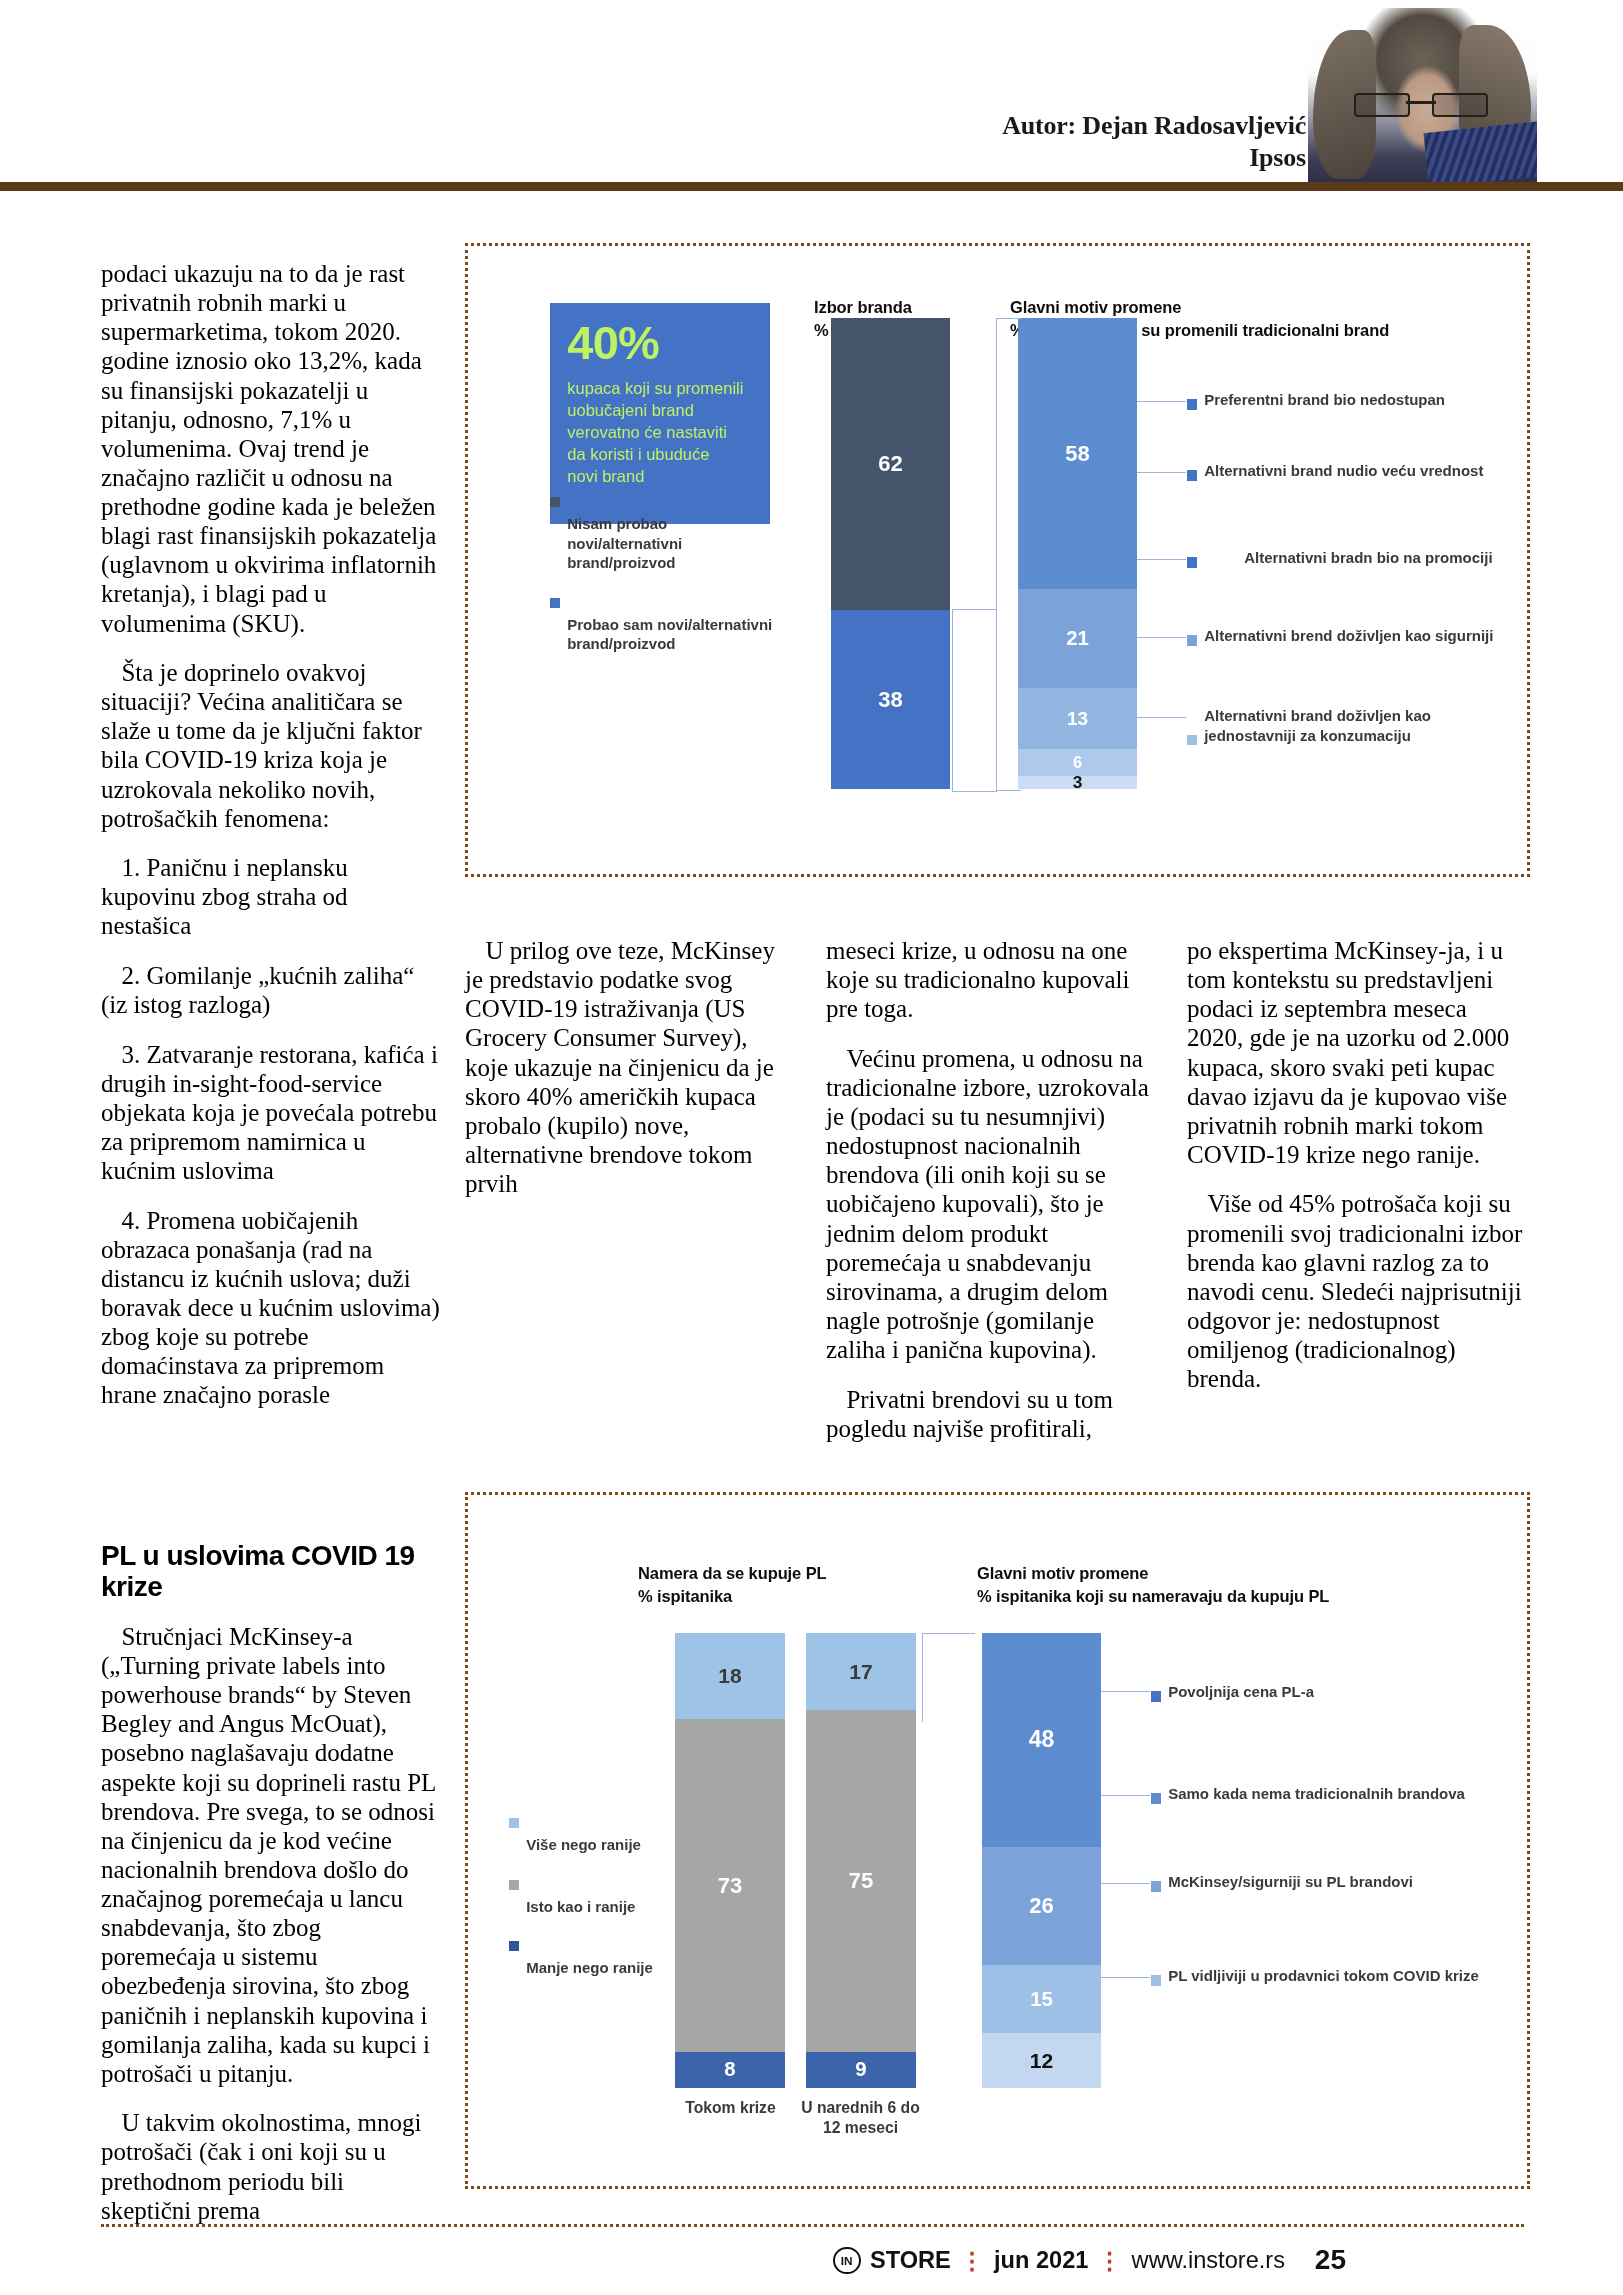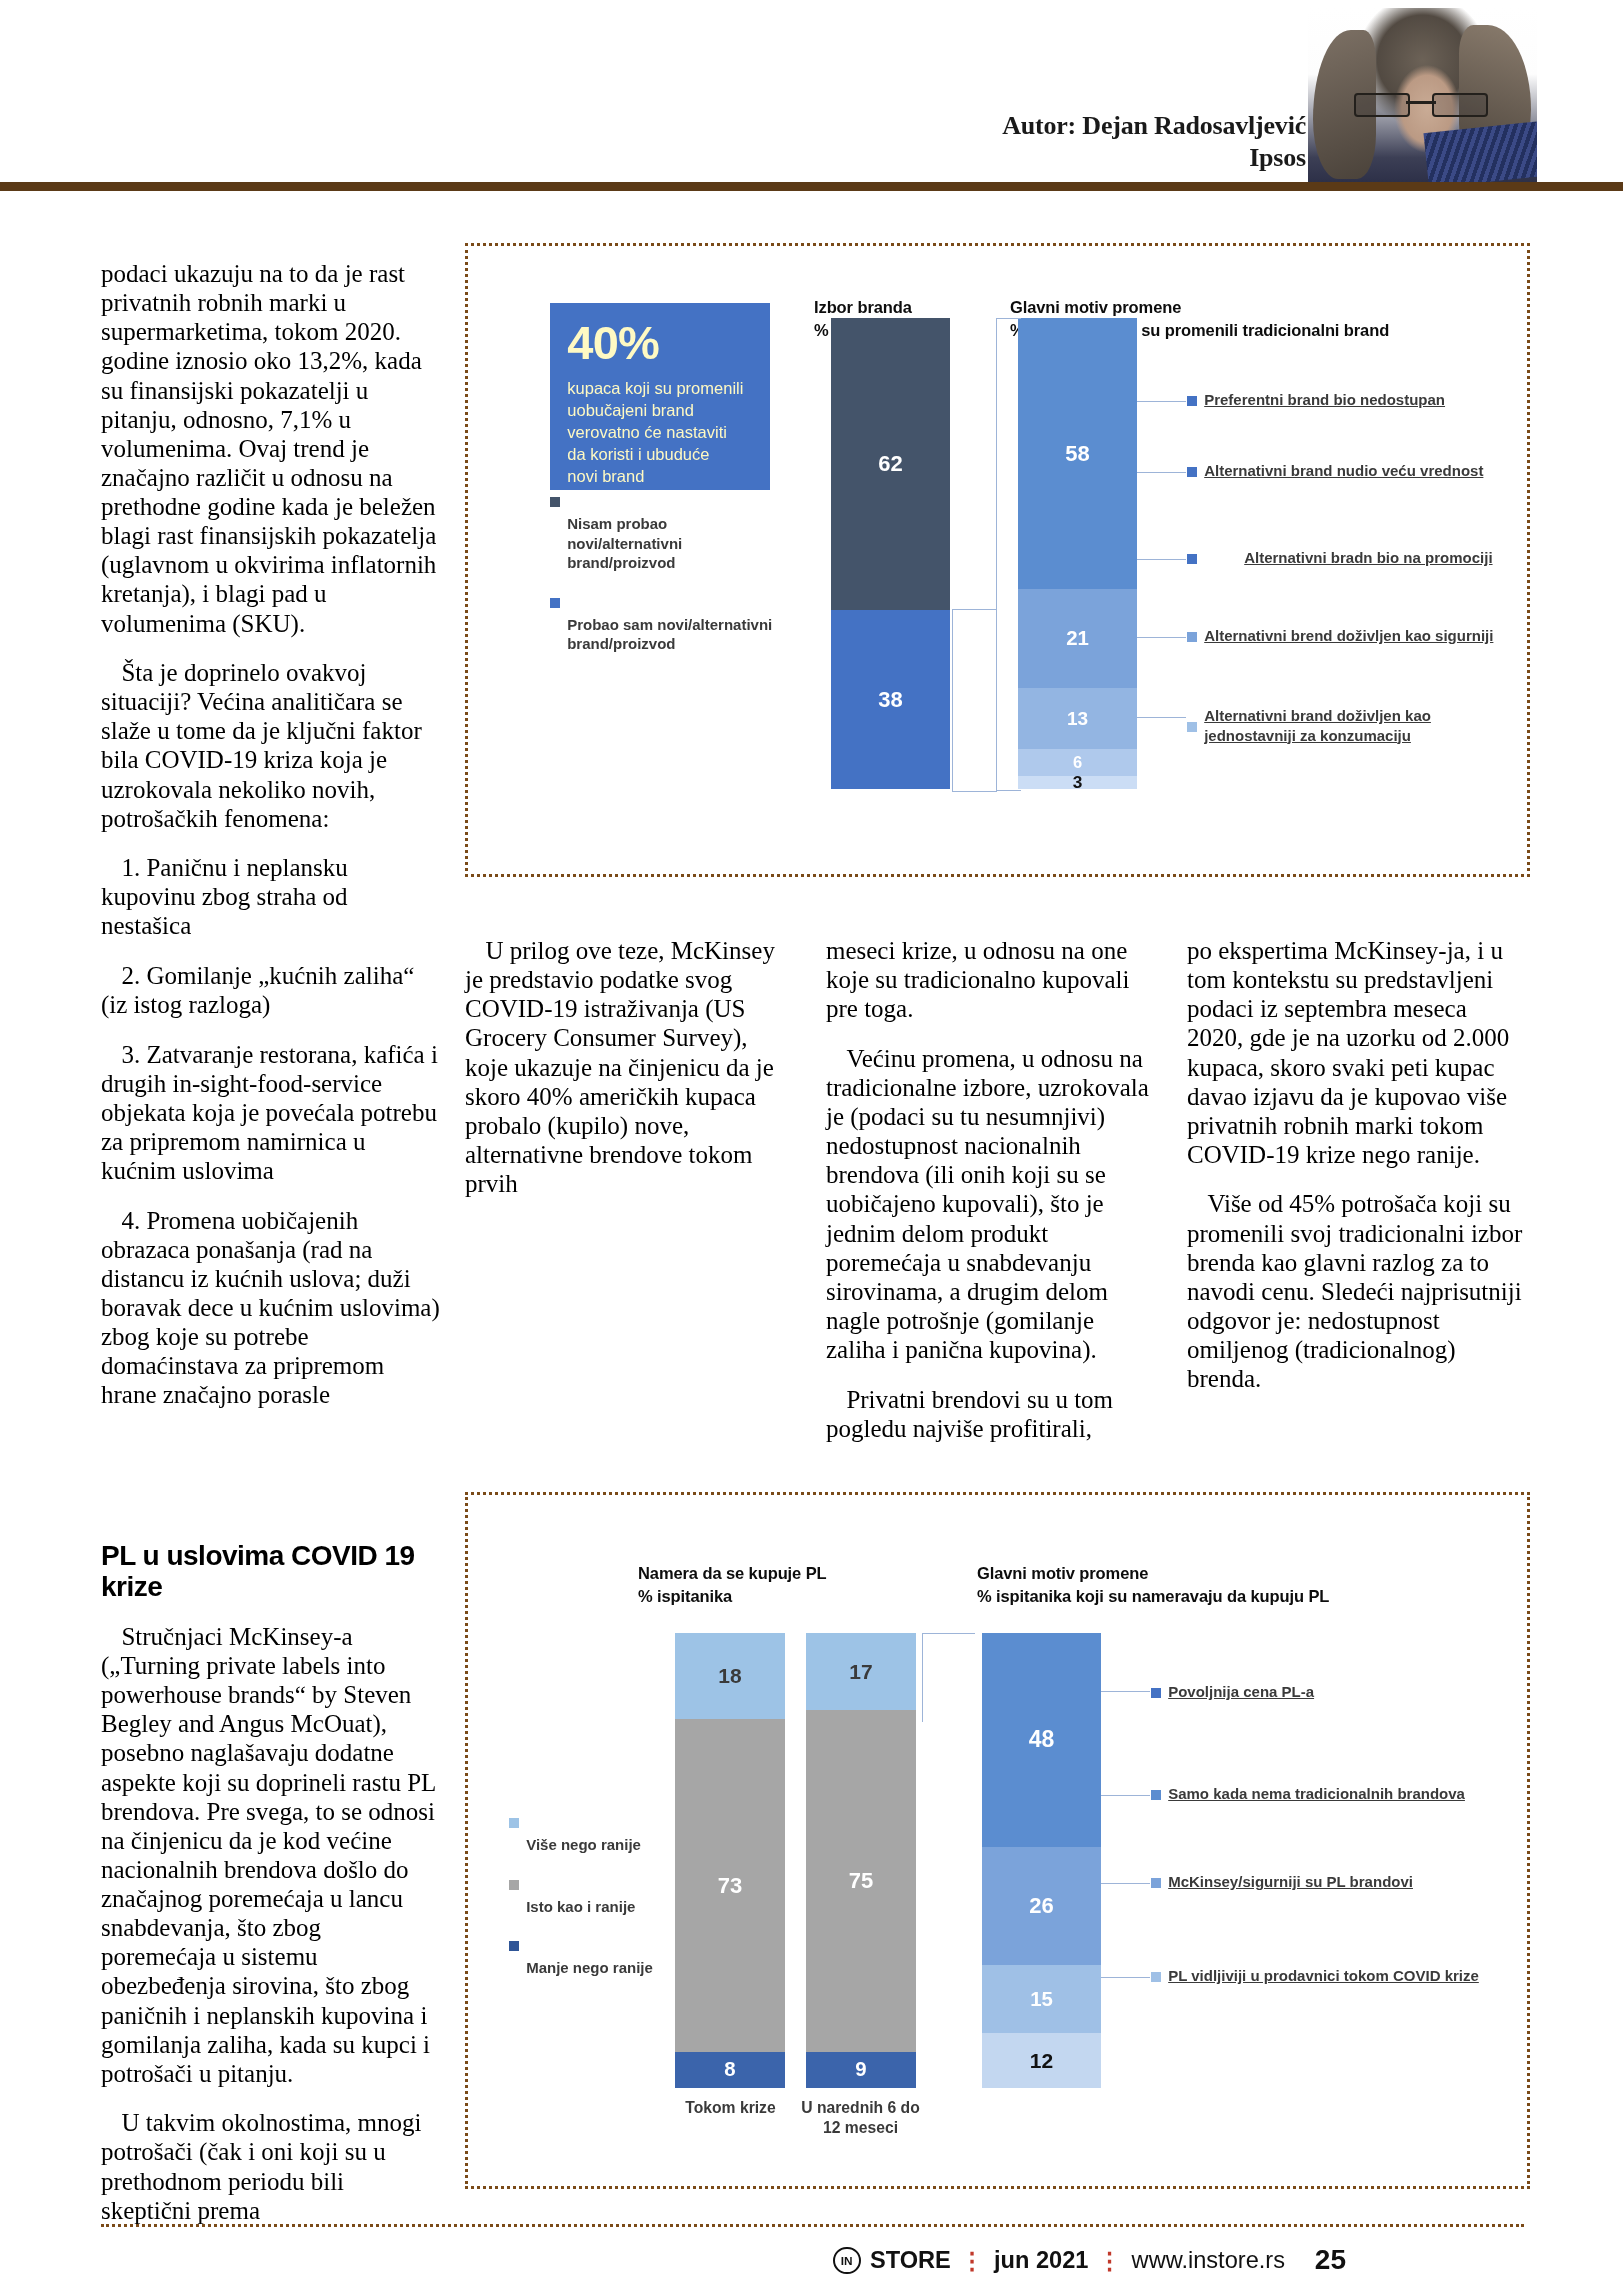--- a/index.html
+++ b/index.html
@@ -64,22 +64,22 @@
   .chart-inner{position:absolute;left:0;top:0;right:0;bottom:0;}
 
   .chart-hdr{
     position:absolute;font-family:"Liberation Sans", sans-serif;
     font-weight:bold;font-size:16.5px;line-height:1.38;color:#0d0d0d;
     white-space:pre-line;letter-spacing:-0.1px;
   }
 
   
   #cta-box{
-    position:absolute;left:82px;top:57px;width:220px;height:187px;
-    background:#4472c4;color:#fef9c3;padding:15.7px 17.3px 0 17.3px;box-sizing:border-box;
+    position:absolute;left:82px;top:57px;width:220px;height:221px;
+    background:#4472c4;color:#bef264;padding:15.7px 17.3px 0 17.3px;box-sizing:border-box;
     font-family:"Liberation Sans", sans-serif;
   }
   #cta-box .big{font-size:47px;font-weight:bold;line-height:1;letter-spacing:-0.8px;margin-bottom:11px;}
   #cta-box .txt{font-size:16.5px;line-height:1.34;white-space:pre-line;}
 
   
   .legend{position:absolute;font-family:"Liberation Sans", sans-serif;font-size:15px;line-height:1.3;color:#3a3a3a;font-weight:bold;}
   .legend .li{display:flex;align-items:flex-start;margin-bottom:22px;}
   .legend .sw{width:10.2px;height:10.2px;margin:3.1px 7px 0 0;flex:0 0 10.2px;}
   .legend .lt{white-space:pre-line;margin-top:20px;}
@@ -89,21 +89,21 @@
   .seg{position:relative;width:100%;display:flex;align-items:center;justify-content:center;
        font-family:"Liberation Sans", sans-serif;font-weight:bold;color:#fff;box-sizing:border-box;}
   .seg.dark-txt{color:#111;}
 
   .axis-label{position:absolute;font-family:"Liberation Sans", sans-serif;font-weight:bold;
     font-size:15.7px;line-height:1.3;color:#3a3a3a;text-align:center;white-space:pre-line;}
 
   
   .callouts{position:absolute;font-family:"Liberation Sans", sans-serif;font-size:15px;
     line-height:1.3;font-weight:bold;color:#3a3a3a;}
-  .callouts .co{position:absolute;display:flex;align-items:center;text-decoration:underline;}
+  .callouts .co{position:absolute;display:flex;align-items:flex-end;}
   .callouts .co .sw{width:10.2px;height:10.2px;margin:2.4px 7px 0 0;flex:0 0 10.2px;}
   .callouts .co .lt{white-space:pre-line;}
 
   .leader{position:absolute;border-color:#9db4d8;border-style:solid;border-width:0;}
 
   
   #footer{position:absolute;left:0;bottom:0;width:1434px;height:94px;}
   #footer-line{position:absolute;left:101px;bottom:68px;width:1423px;height:0;border-top:3.1px dotted #7a4a18;}
   #footer-txt{position:absolute;right:149px;bottom:20.4px;
     font-family:"Liberation Sans", sans-serif;font-size:23.6px;color:#111;

